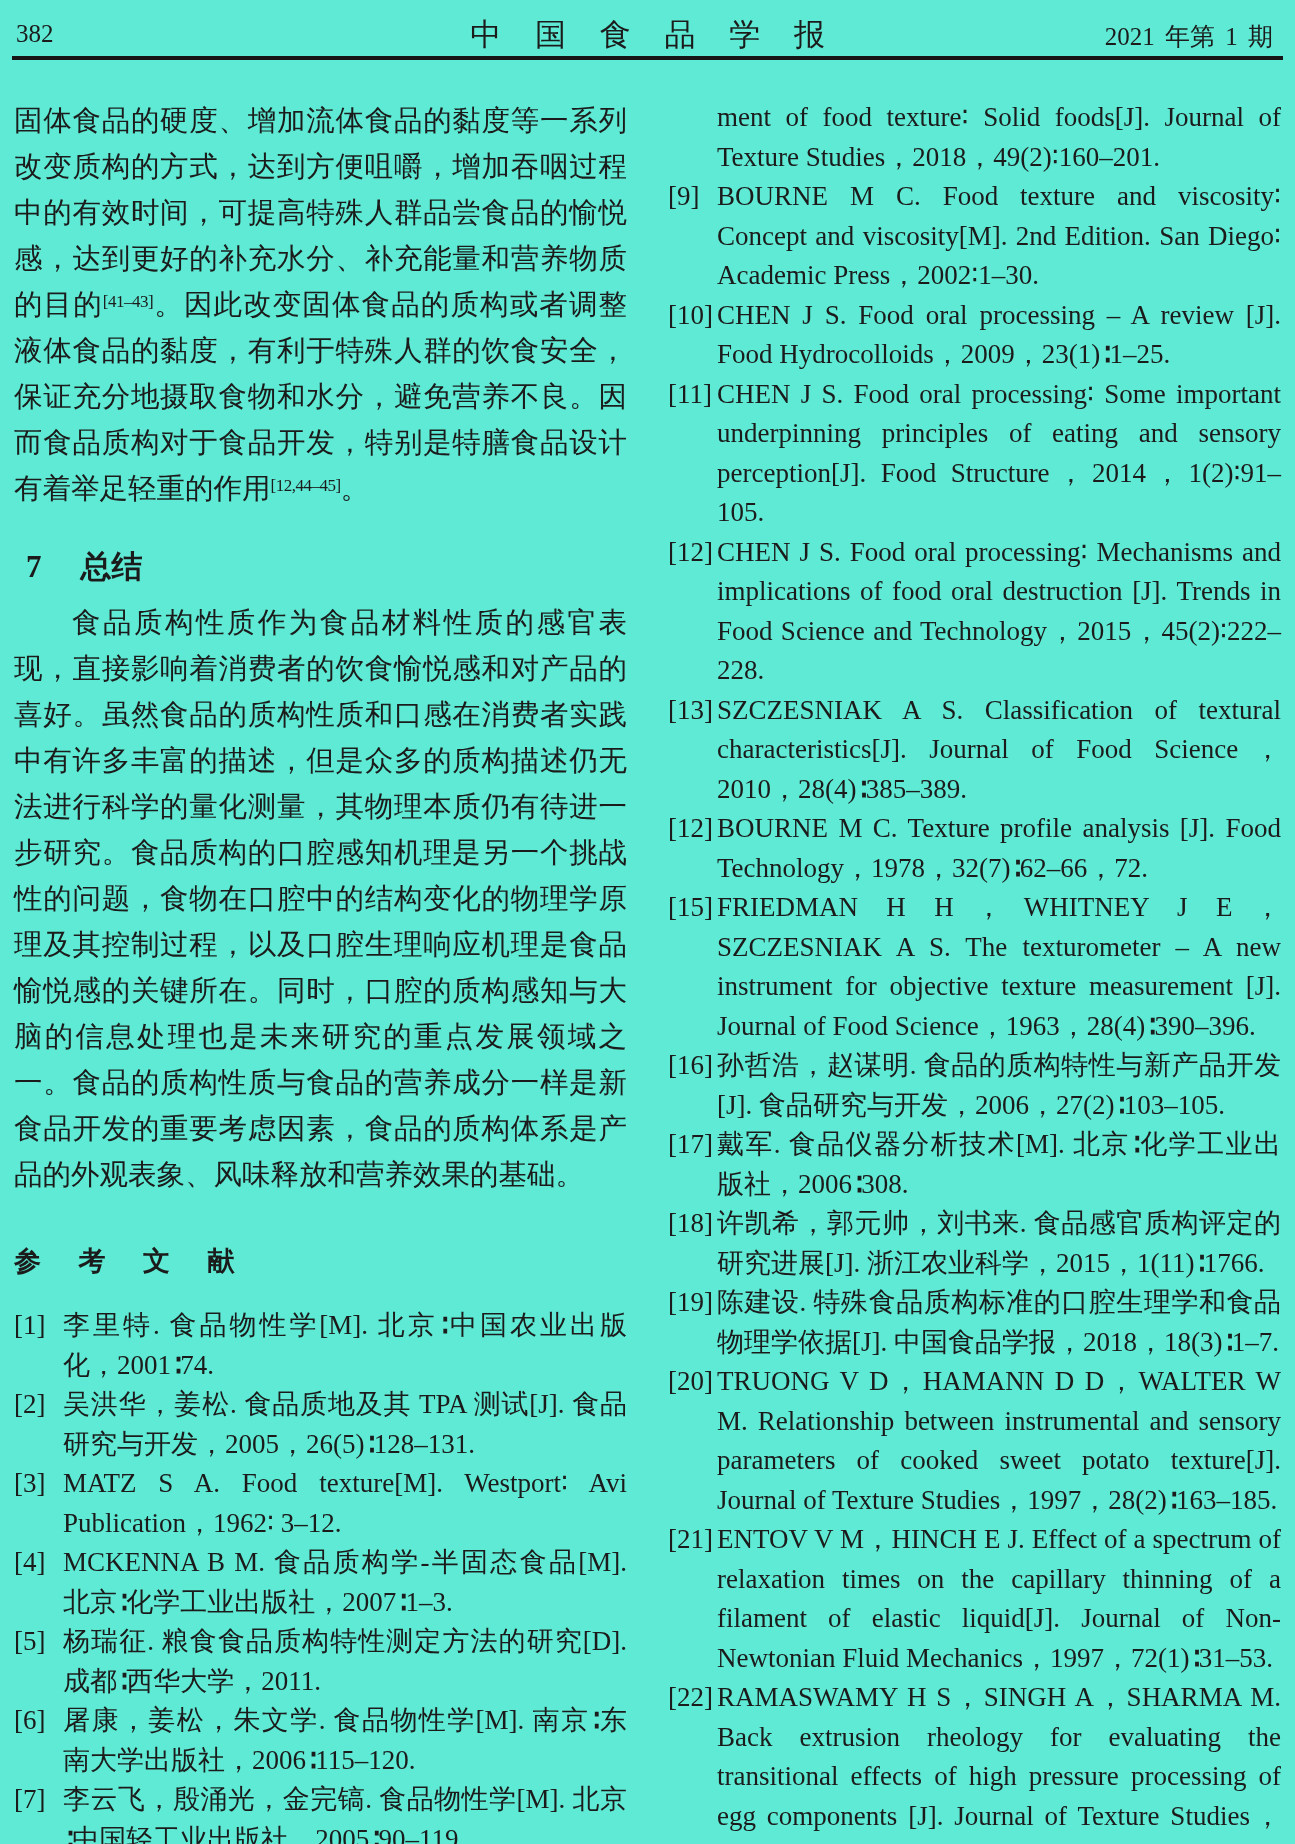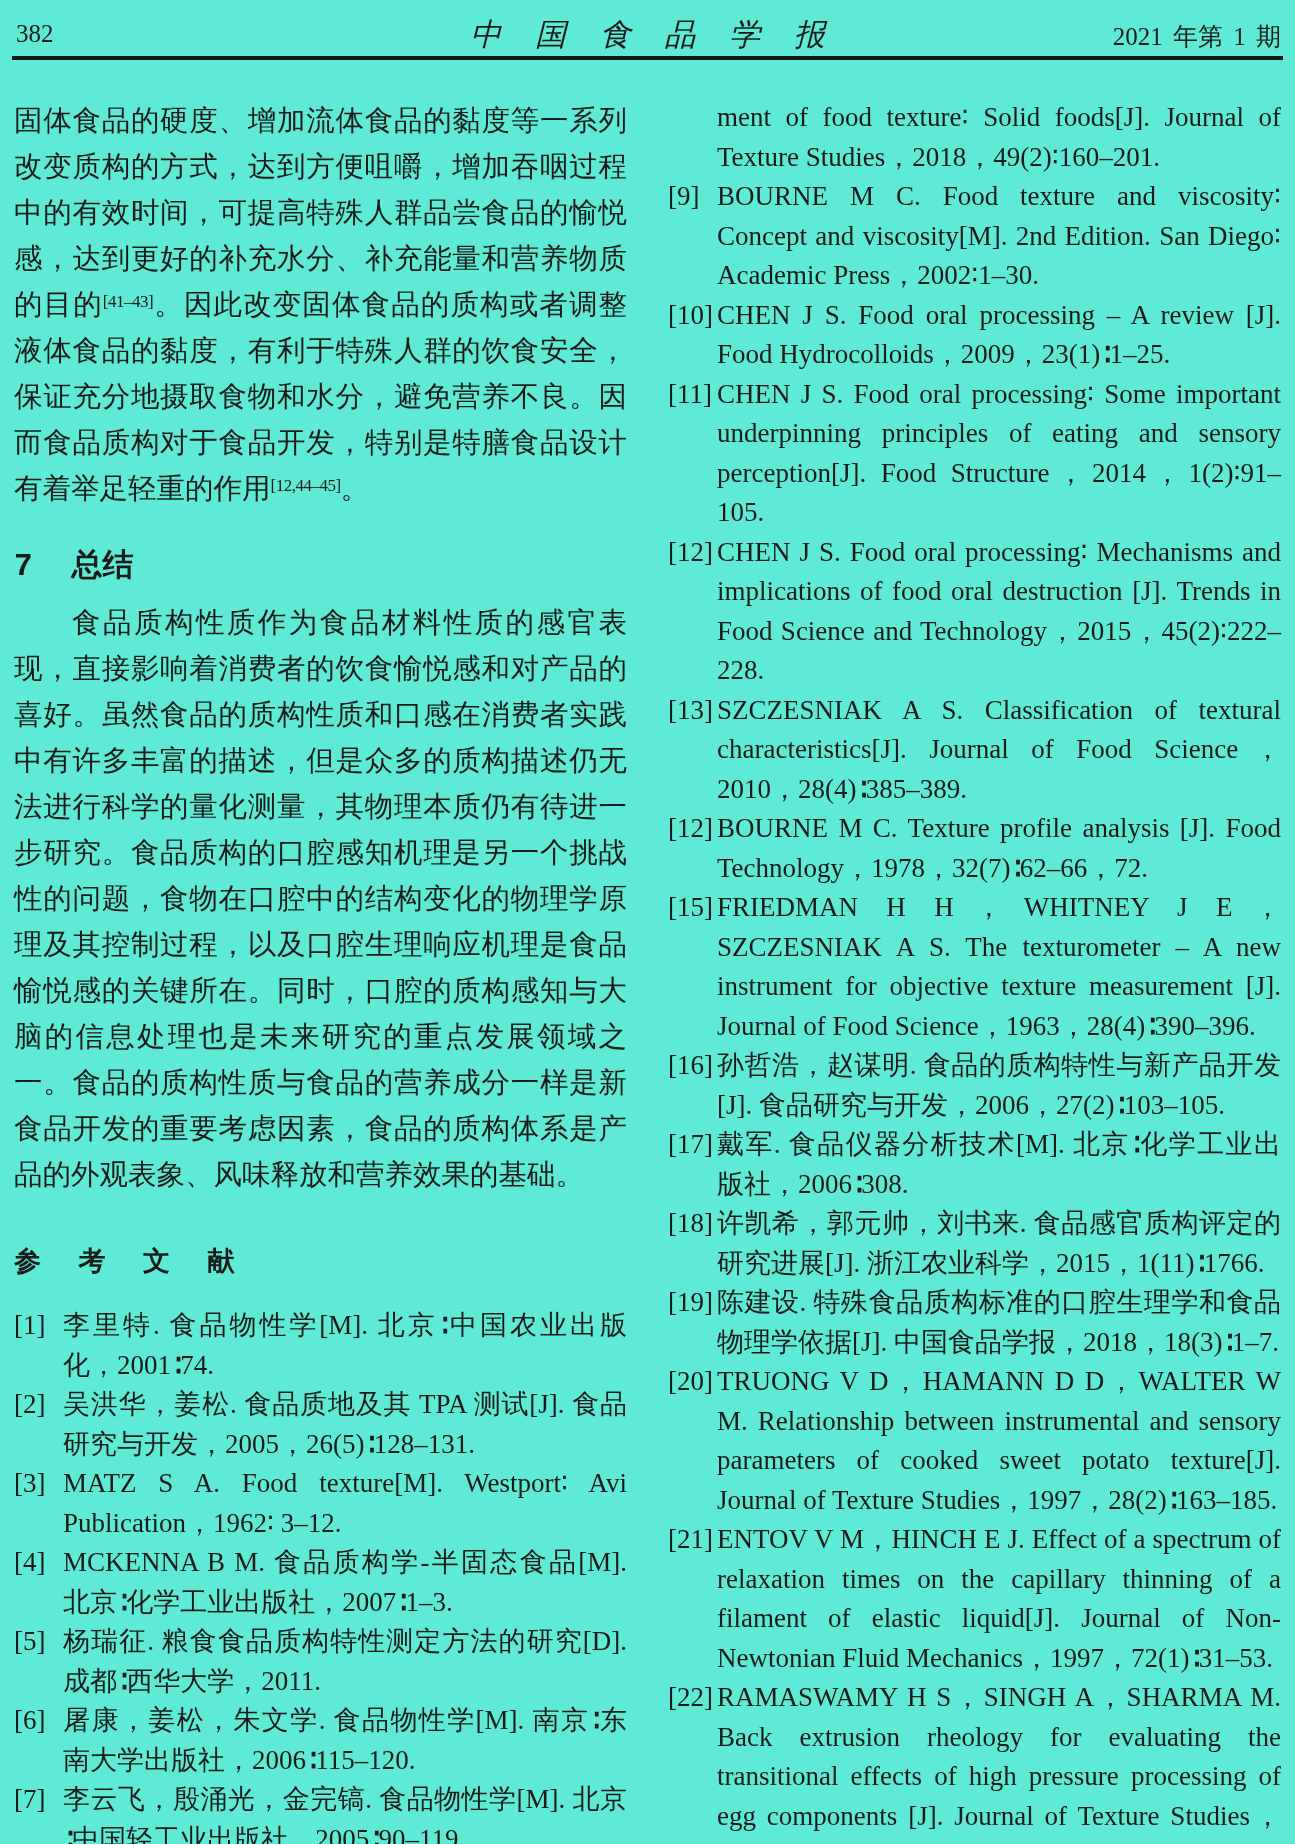--- a/index.html
+++ b/index.html
@@ -4,33 +4,33 @@
 <style>
   html,body { margin:0; padding:0; background:#e8e8e8; }
   .page {
     position:relative; width:1295px; height:1844px; margin:0 auto;
     background:#5eead4; color:#1b1b1b; overflow:hidden;
     font-family:"Liberation Serif","DejaVu Serif",serif;
   }
   .page-header { position:absolute; top:12px; left:14px; right:14px; height:40px; }
   .pageno   { position:absolute; left:2px;  top:8px; font-size:25px; }
   .jtitle   { position:absolute; left:50%; transform:translateX(-50%); top:2px;
-              font-size:31px; word-spacing:26px; white-space:nowrap;font-style:italic; }
-  .issue    { position:absolute; right:0; top:8px; font-size:25px; word-spacing:4px;text-align:center; }
+              font-size:31px; word-spacing:26px; white-space:nowrap; }
+  .issue    { position:absolute; right:8px; top:8px; font-size:25px; word-spacing:4px;text-align:center; }
   .rule     { position:absolute; top:56px; left:12px; right:12px; height:4px; background:#161616; }
 
   .columns  { position:absolute; top:98px; left:14px; display:flex; gap:41px; }
   .col      { width:613px; }
 
   .body-text { margin:0; font-size:28.5px; line-height:46px; text-align:justify; }
   .indent    { text-indent:58px; }
   sup.cite   { font-size:17px; line-height:0; vertical-align:7px; letter-spacing:-0.5px; }
 
   .sec-heading {
-    margin:35px 0 13px 0; font-family:Liberation Mono, monospace;
+    margin:35px 0 13px 12px; font-family:Liberation Serif, serif;
     font-weight:700; font-size:31px; line-height:40px;
   }
   .sec-heading .sec-num { margin-right:39px; }
 
   .ref-heading {
     margin:45px 0 27px 0; 
     font-family:"Liberation Sans","DejaVu Sans",sans-serif;
     font-weight:700; font-size:27px; word-spacing:30px;
   }
 

